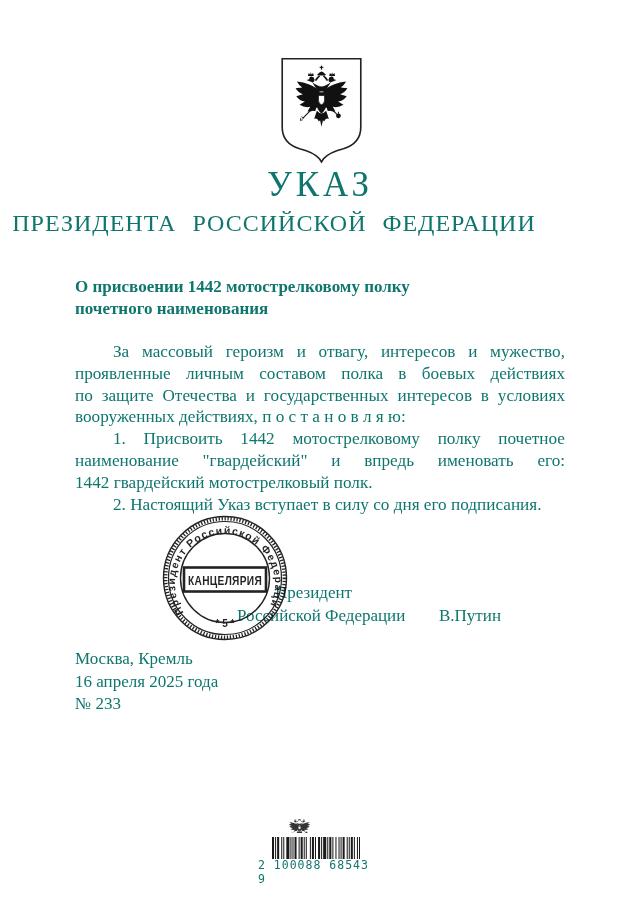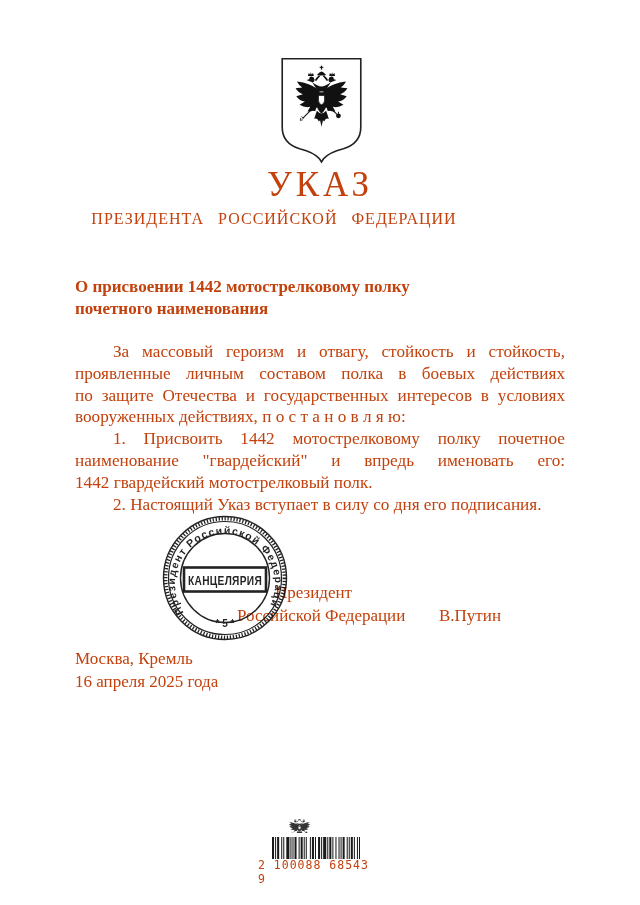--- a/index.html
+++ b/index.html
@@ -1,29 +1,29 @@
 <!DOCTYPE html>
 <html><head>
 <meta charset="utf-8">
 <style>
   html,body{margin:0;padding:0;background:#fff;}
   .page{
     position:relative;width:640px;height:905px;background:#fff;overflow:hidden;
-    font-family:"Liberation Serif","DejaVu Serif",serif;color:#c2410c;
+    font-family:"Liberation Serif","DejaVu Serif",serif;color:#0f766e;
   }
   .abs{position:absolute;}
 
   
   .shield{left:281px;top:56px;width:81px;height:110px;}
 
   
   .ukaz{left:0;top:165px;width:640px;text-align:center;
         font-size:35px;letter-spacing:4px;font-weight:500;}
   .issuer{left:0;top:210px;width:548px;text-align:center;
-        font-size:16px;letter-spacing:1px;word-spacing:9px;}
+        font-size:24px;letter-spacing:1px;word-spacing:9px;}
   .doc-title{left:75px;top:276px;width:490px;text-align:left;
         font-size:17px;font-weight:bold;line-height:22px;}
 
   
   .body-text{left:75px;top:341px;width:490px;font-size:17.2px;line-height:21.8px;}
   .body-line{text-align:justify;text-align-last:justify;white-space:normal;}
   .body-line.last{text-align-last:left;}
   .body-line.indent{text-indent:38px;}
 
   
@@ -86,21 +86,21 @@
   </svg>
 
   <div class="abs ukaz">УКАЗ</div>
   <div class="abs issuer">ПРЕЗИДЕНТА  РОССИЙСКОЙ  ФЕДЕРАЦИИ</div>
   <div class="abs doc-title">
     <div>О присвоении 1442 мотострелковому полку</div>
     <div>почетного наименования</div>
   </div>
 
   <div class="abs body-text" id="body-text">
-      <div class="body-line indent">За массовый героизм и отвагу, стойкость и стойкость,</div>
+      <div class="body-line indent">За массовый героизм и отвагу, интересов и мужество,</div>
       <div class="body-line">проявленные личным составом полка в боевых действиях</div>
       <div class="body-line">по защите Отечества и государственных интересов в условиях</div>
       <div class="body-line last">вооруженных действиях, п о с т а н о в л я ю:</div>
       <div class="body-line indent">1. Присвоить 1442 мотострелковому полку почетное</div>
       <div class="body-line">наименование "гвардейский" и впредь именовать его:</div>
       <div class="body-line last">1442 гвардейский мотострелковый полк.</div>
       <div class="body-line indent last">2. Настоящий Указ вступает в силу со дня его подписания.</div>
     </div>
 
   <div class="abs sig-title1">Президент</div>
@@ -117,20 +117,21 @@
       <textPath href="#stamp-arc" startOffset="50%" text-anchor="middle">Президент Российской Федерации</textPath>
     </text>
     <text x="63" y="111.5" text-anchor="middle" font-size="10" font-weight="bold" fill="#111">* 5 *</text>
     <rect x="22" y="52.5" width="82" height="24" fill="#fff" stroke="#111" stroke-width="2.6"></rect>
     <text x="63" y="69.5" text-anchor="middle" font-size="12.5" font-weight="bold" letter-spacing="0.4" fill="#111" textLength="74" lengthAdjust="spacingAndGlyphs">КАНЦЕЛЯРИЯ</text>
   </svg>
 
   <div class="abs dateline">
     <div>Москва, Кремль</div>
     <div>16 апреля 2025 года</div>
+    <div>№ 233</div>
   </div>
 
   <svg class="abs bc-mark" viewBox="4 8 92 70" preserveAspectRatio="none" xmlns="http://www.w3.org/2000/svg">
     <use href="#eagle-art"></use>
   </svg>
   <svg class="abs bc-bars" id="bc-bars" viewBox="0 0 88 22" preserveAspectRatio="none" xmlns="http://www.w3.org/2000/svg">
       <rect x="0" y="0" width="2.046511627906977" height="22" fill="#1a1a1a"></rect>
       <rect x="3.0697674418604652" y="0" width="1.0232558139534884" height="22" fill="#1a1a1a"></rect>
       <rect x="5.116279069767442" y="0" width="2.046511627906977" height="22" fill="#1a1a1a"></rect>
       <rect x="9.209302325581396" y="0" width="1.0232558139534884" height="22" fill="#1a1a1a"></rect>

